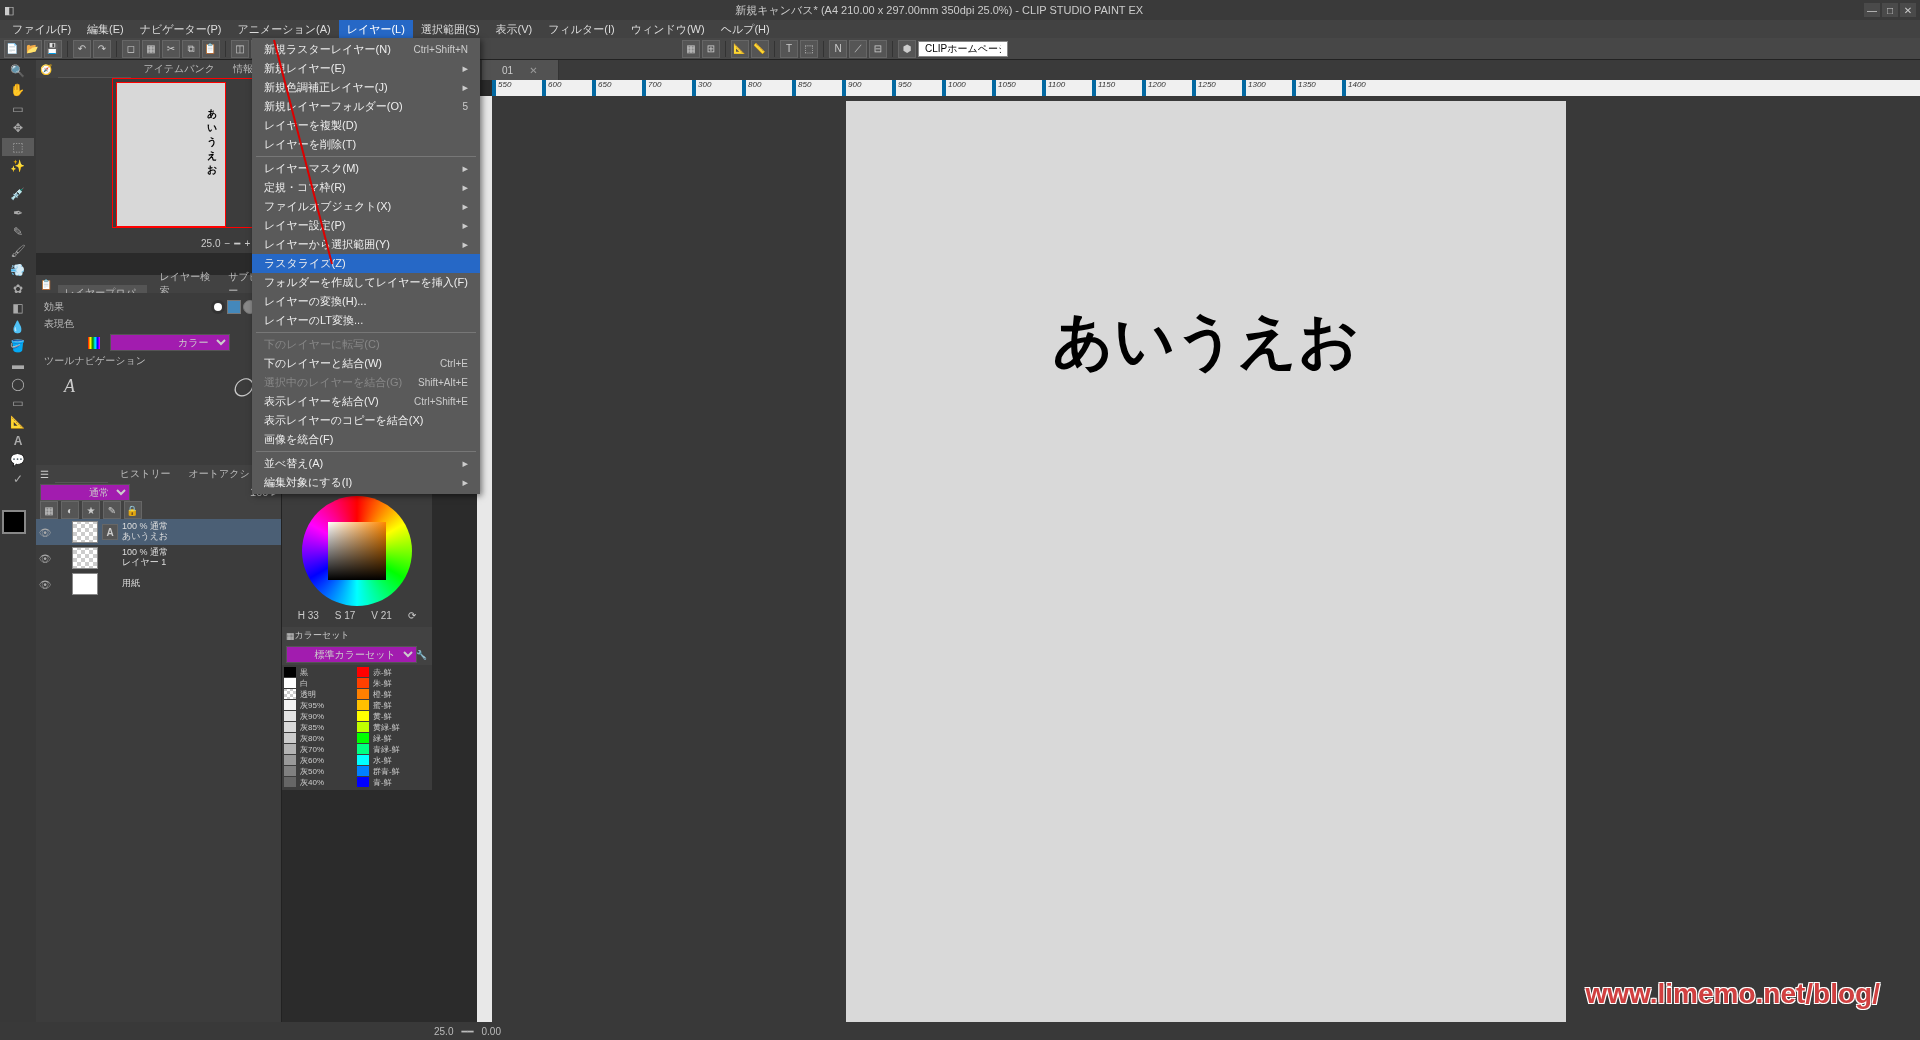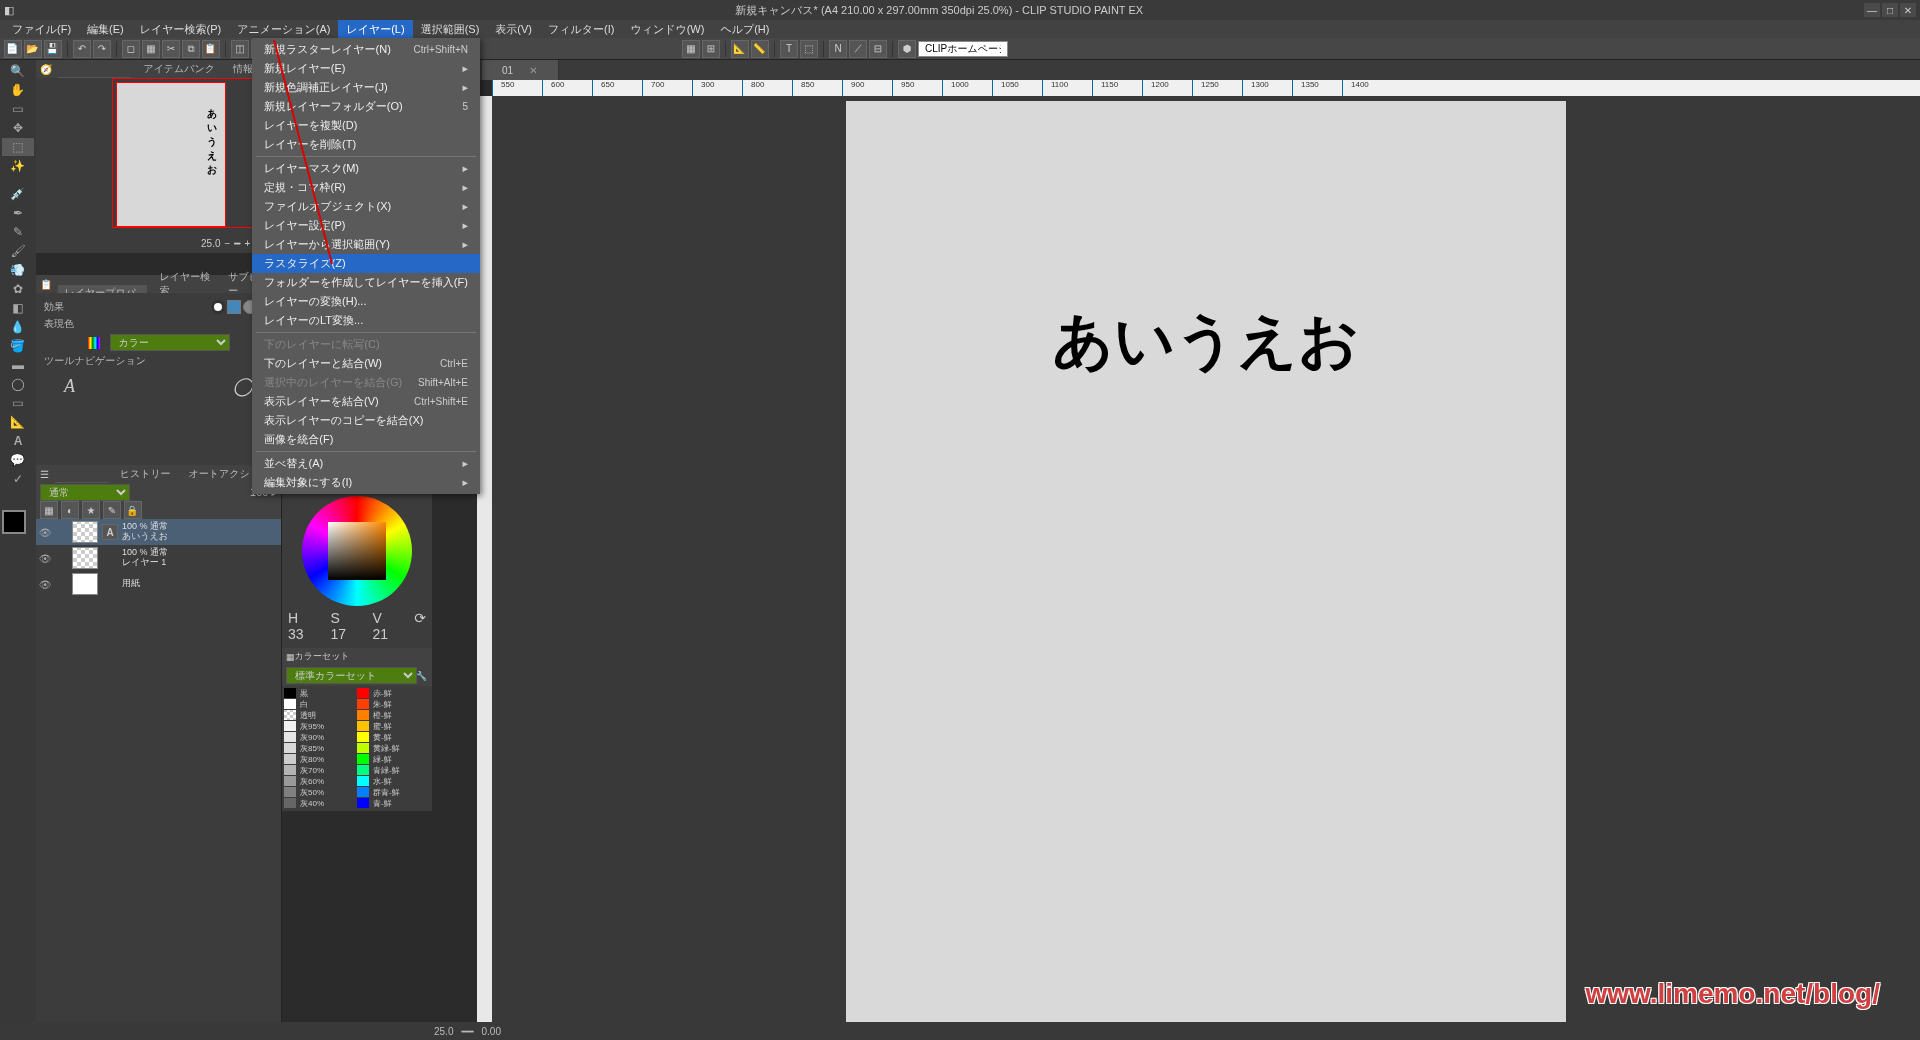--- a/index.html
+++ b/index.html
@@ -29,46 +29,46 @@
 .nav-text { position: absolute; left: 90px; top: 24px; color: #000; font-size: 10px; font-weight: bold; }
 .nav-controls { height: 20px; background: #3c3c3c; display: flex; align-items: center; justify-content: flex-end; gap: 4px; padding: 0 6px; font-size: 10px; }
 .brush-preview { height: 22px; background: #2a2a2a; }
 .prop-panel { padding: 4px 8px; background: #3c3c3c; }
 .prop-row { display: flex; align-items: center; gap: 10px; margin: 3px 0; font-size: 10px; color: #bbb; }
 .prop-icons { display: flex; gap: 2px; margin-left: auto; }
 .prop-ico { width: 14px; height: 14px; background: #555; border: 1px solid #777; }
 .prop-ico.c1 { background: #48b; }
 .prop-ico.c2 { background: #888; border-radius: 50%; }
 .prop-ico.c3 { background: linear-gradient(45deg,#000 25%,transparent 25%,transparent 75%,#000 75%),#fff; background-size: 4px 4px; }
-.color-select { background: #4d7c0f; border: 1px solid #555; color: #ccc; padding: 1px 4px; width: 120px; font-size: 10px; }
+.color-select { background: #a21caf; border: 1px solid #555; color: #ccc; padding: 1px 4px; width: 120px; font-size: 10px; text-align: right; }
 .ab-row { display: flex; align-items: center; justify-content: space-between; padding: 4px 20px; }
 .ab-item { font-family: Georgia, serif; font-size: 18px; font-style: italic; color: #ccc; }
 .layers-toolbar { height: 18px; background: #424242; display: flex; align-items: center; padding: 0 4px; gap: 3px; }
 .layer-list { background: #3c3c3c; }
 .layer-row { display: flex; align-items: center; height: 26px; padding: 0 2px; gap: 4px; }
 .layer-row.selected { background: #4b5f75; }
 .layer-eye { width: 14px; height: 14px; color: #aaa; display: flex; align-items: center; justify-content: center; font-size: 10px; }
 .layer-thumb { width: 26px; height: 22px; background: #ddd; border: 1px solid #888; }
 .layer-thumb.checker { background: repeating-conic-gradient(#ccc 0 25%, #fff 0 50%) 0/8px 8px; }
 .layer-info { display: flex; flex-direction: column; font-size: 9px; line-height: 1.1; color: #ddd; }
 .canvas-region { flex: 1; background: #2b2b2b; position: relative; }
 .canvas-tabs { height: 20px; background: #3a3a3a; display: flex; align-items: stretch; padding-left: 200px; }
 .canvas-tab { padding: 2px 20px; background: #525252; color: #ccc; font-size: 10px; display: flex; align-items: center; border-right: 1px solid #333; }
 .canvas-tab .close { margin-left: 16px; color: #999; }
 .ruler-h { position: absolute; top: 20px; left: 210px; right: 0; height: 16px; background: #f0f0f0; display: flex; overflow: hidden; font-size: 8px; color: #333; }
-.ruler-tick { flex: 0 0 50px; border-left: 1px solid #0369a1; padding-left: 8px; }
+.ruler-tick { flex: 0 0 50px; border-left: 4px solid #0369a1; padding-left: 2px; font-style: italic; }
 .ruler-v { position: absolute; top: 36px; left: 195px; width: 15px; bottom: 0; background: #e8e8e8; }
 .canvas-area { position: absolute; top: 36px; left: 210px; right: 0; bottom: 0; background: #393939; display: flex; align-items: flex-start; justify-content: center; padding-top: 5px; }
 .canvas-page { width: 720px; height: 940px; background: #d9d9d9; position: relative; }
 .canvas-text { position: absolute; top: 200px; left: 0; right: 0; text-align: center; font-size: 60px; font-weight: bold; color: #000; }
 .right-panels { position: absolute; left: 282px; top: 490px; width: 150px; background: #3c3c3c; z-index: 5; }
 .color-wheel-panel { padding: 6px; display: flex; flex-direction: column; align-items: center; gap: 4px; }
 .color-wheel { width: 110px; height: 110px; border-radius: 50%; background: conic-gradient(red,yellow,lime,cyan,blue,magenta,red); position: relative; display: flex; align-items: center; justify-content: center; }
 .color-sq { width: 58px; height: 58px; background: linear-gradient(to top, #000, transparent), linear-gradient(to right, #fff, #f80); }
-.hsv-readout { font-size: 14px; color: #ccc; display: flex; gap: 16px; }
+.hsv-readout { font-size: 10px; color: #ccc; display: flex; gap: 16px; }
 .color-set-header { display: flex; align-items: center; padding: 2px 4px; font-size: 9px; background: #424242; }
 .color-grid { display: grid; grid-template-columns: 14px 1fr 14px 1fr; gap: 0; padding: 2px; font-size: 8px; }
 .swatch { width: 12px; height: 10px; }
 .swname { color: #ccc; padding-left: 2px; white-space: nowrap; }
 
 .dropdown { position: absolute; left: 252px; top: 38px; width: 228px; background: #5a5a5a; box-shadow: 2px 2px 6px rgba(0,0,0,0.5); z-index: 100; padding: 2px 0; }
 .dd-item { height: 19px; display: flex; align-items: center; padding: 0 12px; color: #eee; font-size: 11px; position: relative; }
 .dd-item.highlighted { background: #2668c6; }
 .dd-item.disabled { color: #888; }
 .dd-shortcut { margin-left: auto; color: #ccc; font-size: 10px; }
@@ -88,21 +88,21 @@
   <div class="titlebar-controls">
     <div class="titlebar-btn">—</div>
     <div class="titlebar-btn">□</div>
     <div class="titlebar-btn">✕</div>
   </div>
 </div>
 
 <div class="menubar">
   <div class="menu-item">ファイル(F)</div>
   <div class="menu-item">編集(E)</div>
-  <div class="menu-item">レイヤー検索(P)</div>
+  <div class="menu-item">ナビゲーター(P)</div>
   <div class="menu-item">アニメーション(A)</div>
   <div class="menu-item active">レイヤー(L)</div>
   <div class="menu-item">選択範囲(S)</div>
   <div class="menu-item">表示(V)</div>
   <div class="menu-item">フィルター(I)</div>
   <div class="menu-item">ウィンドウ(W)</div>
   <div class="menu-item">ヘルプ(H)</div>
 </div>
 
 <div class="toolbar">

